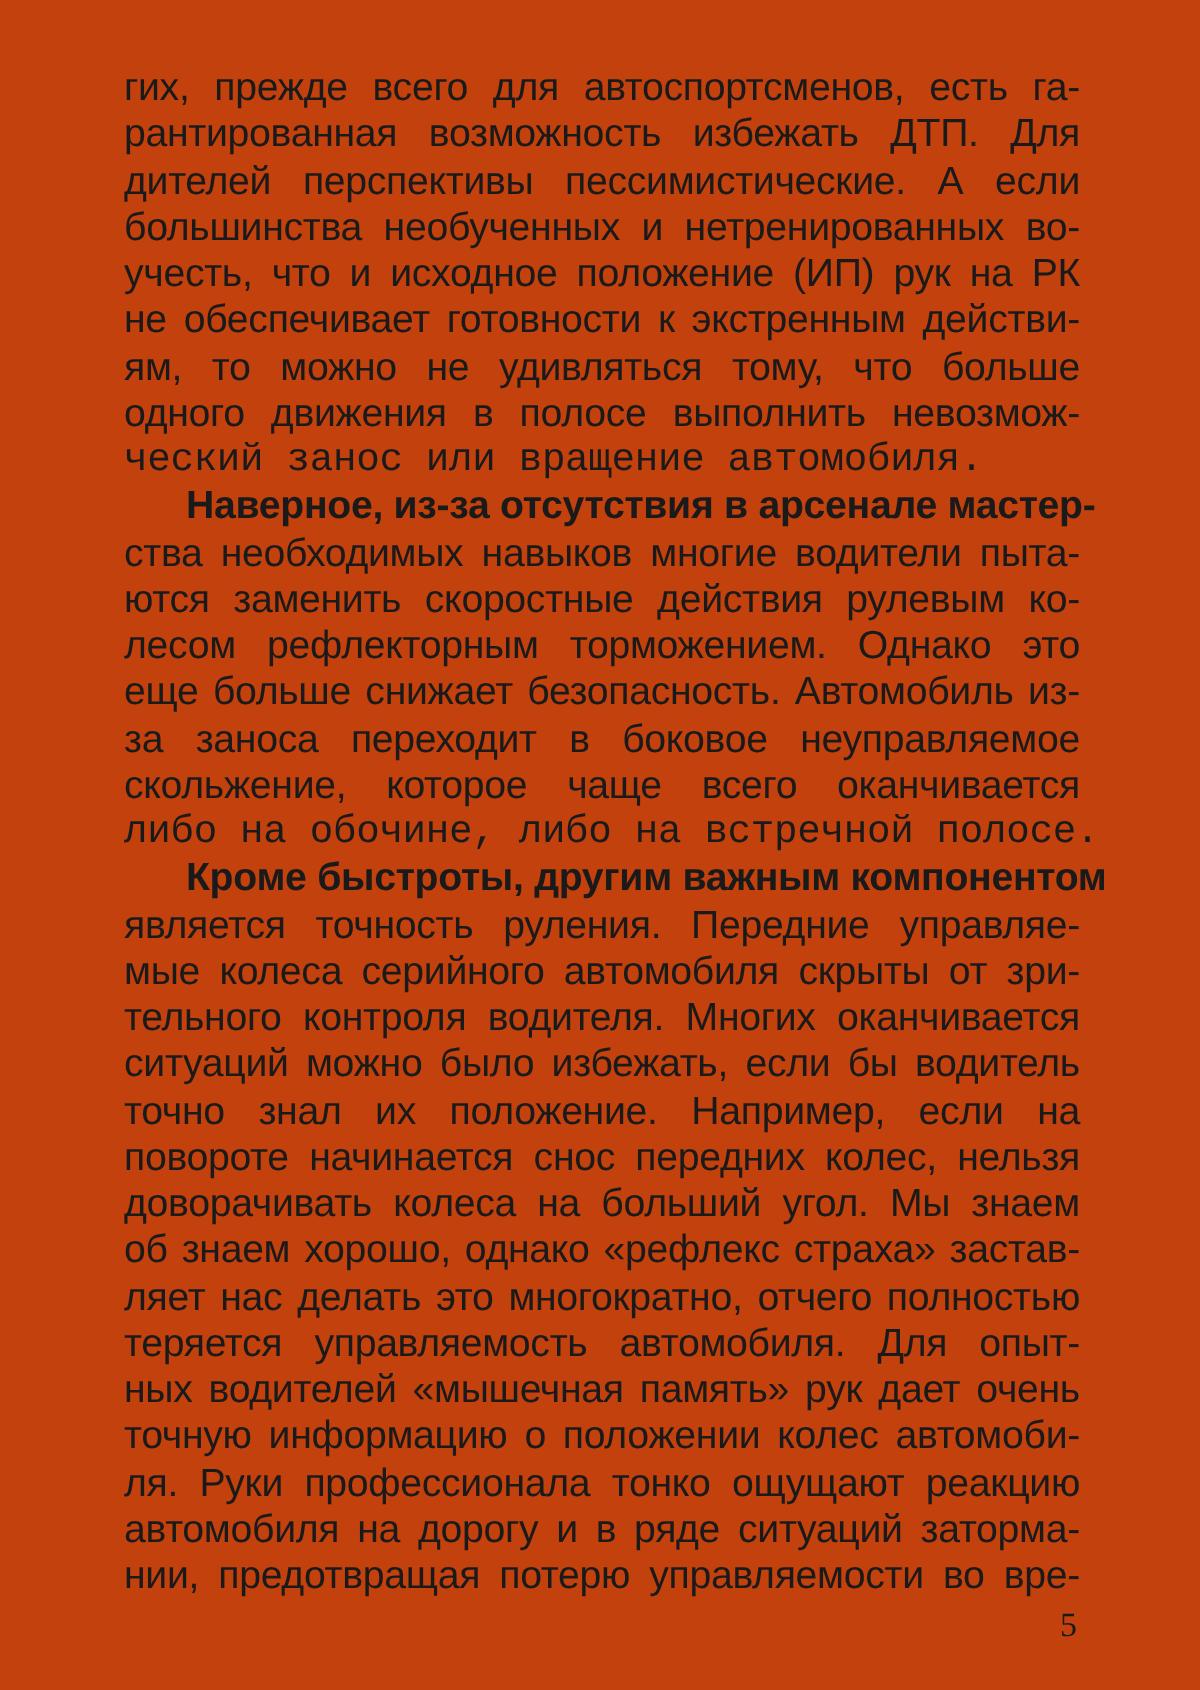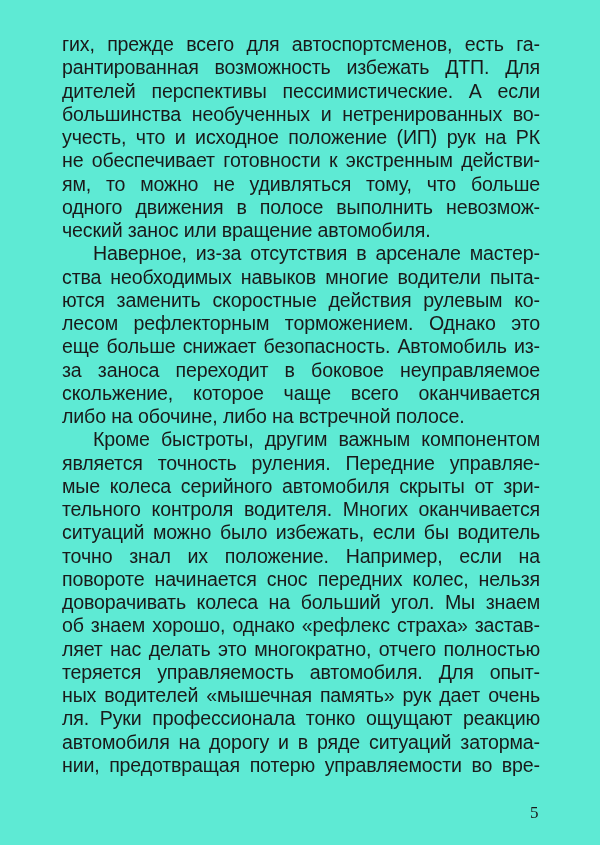--- a/index.html
+++ b/index.html
@@ -1,32 +1,32 @@
 <!DOCTYPE html>
 <html><head>
 <meta charset="utf-8">
 <style>
   html, body { margin: 0; padding: 0; background: #ffffff; }
   body { width: 600px; height: 845px; position: relative; overflow: hidden; }
   .page {
     position: absolute; left: 0; top: 0; width: 600px; height: 845px;
-    background: #5eead4; color: #1a1a1a;
+    background: #c2410c; color: #1a1a1a;
   }
   .text-block {
     position: absolute; left: 62px; top: 33px; width: 478px;
     font-family: "Liberation Sans", "DejaVu Sans", sans-serif;
     font-size: 19.6px; line-height: 23.25px;
     letter-spacing: -0.15px;
   }
   .line {
     display: block; height: 23.25px; white-space: nowrap;
     text-align: justify; text-align-last: justify; overflow: visible;
   }
-  .line.last { text-align-last: left; }
-  .line.indent { padding-left: 31px; }
+  .line.last { text-align-last: left; font-family: Liberation Mono, monospace; }
+  .line.indent { padding-left: 31px; font-weight: bold; }
   .page-number {
     position: absolute; left: 530px; top: 803px;
     font-family: "Liberation Serif", "DejaVu Serif", serif;
     font-size: 17px; color: #1a1a1a;
   }
 </style>
 </head>
 <body>
 
 <div class="page">
@@ -58,19 +58,20 @@
         <span class="line">мые колеса серийного автомобиля скрыты от зри-</span>
         <span class="line">тельного контроля водителя. Многих оканчивается</span>
         <span class="line">ситуаций можно было избежать, если бы водитель</span>
         <span class="line">точно знал их положение. Например, если на</span>
         <span class="line">повороте начинается снос передних колес, нельзя</span>
         <span class="line">доворачивать колеса на больший угол. Мы знаем</span>
         <span class="line">об знаем хорошо, однако «рефлекс страха» застав-</span>
         <span class="line">ляет нас делать это многократно, отчего полностью</span>
         <span class="line">теряется управляемость автомобиля. Для опыт-</span>
         <span class="line">ных водителей «мышечная память» рук дает очень</span>
+        <span class="line">точную информацию о положении колес автомоби-</span>
         <span class="line">ля. Руки профессионала тонко ощущают реакцию</span>
         <span class="line">автомобиля на дорогу и в ряде ситуаций заторма-</span>
         <span class="line">нии, предотвращая потерю управляемости во вре-</span>
       </div>
     </div>
   <div class="page-number">5</div>
 </div>
 
 </body></html>

